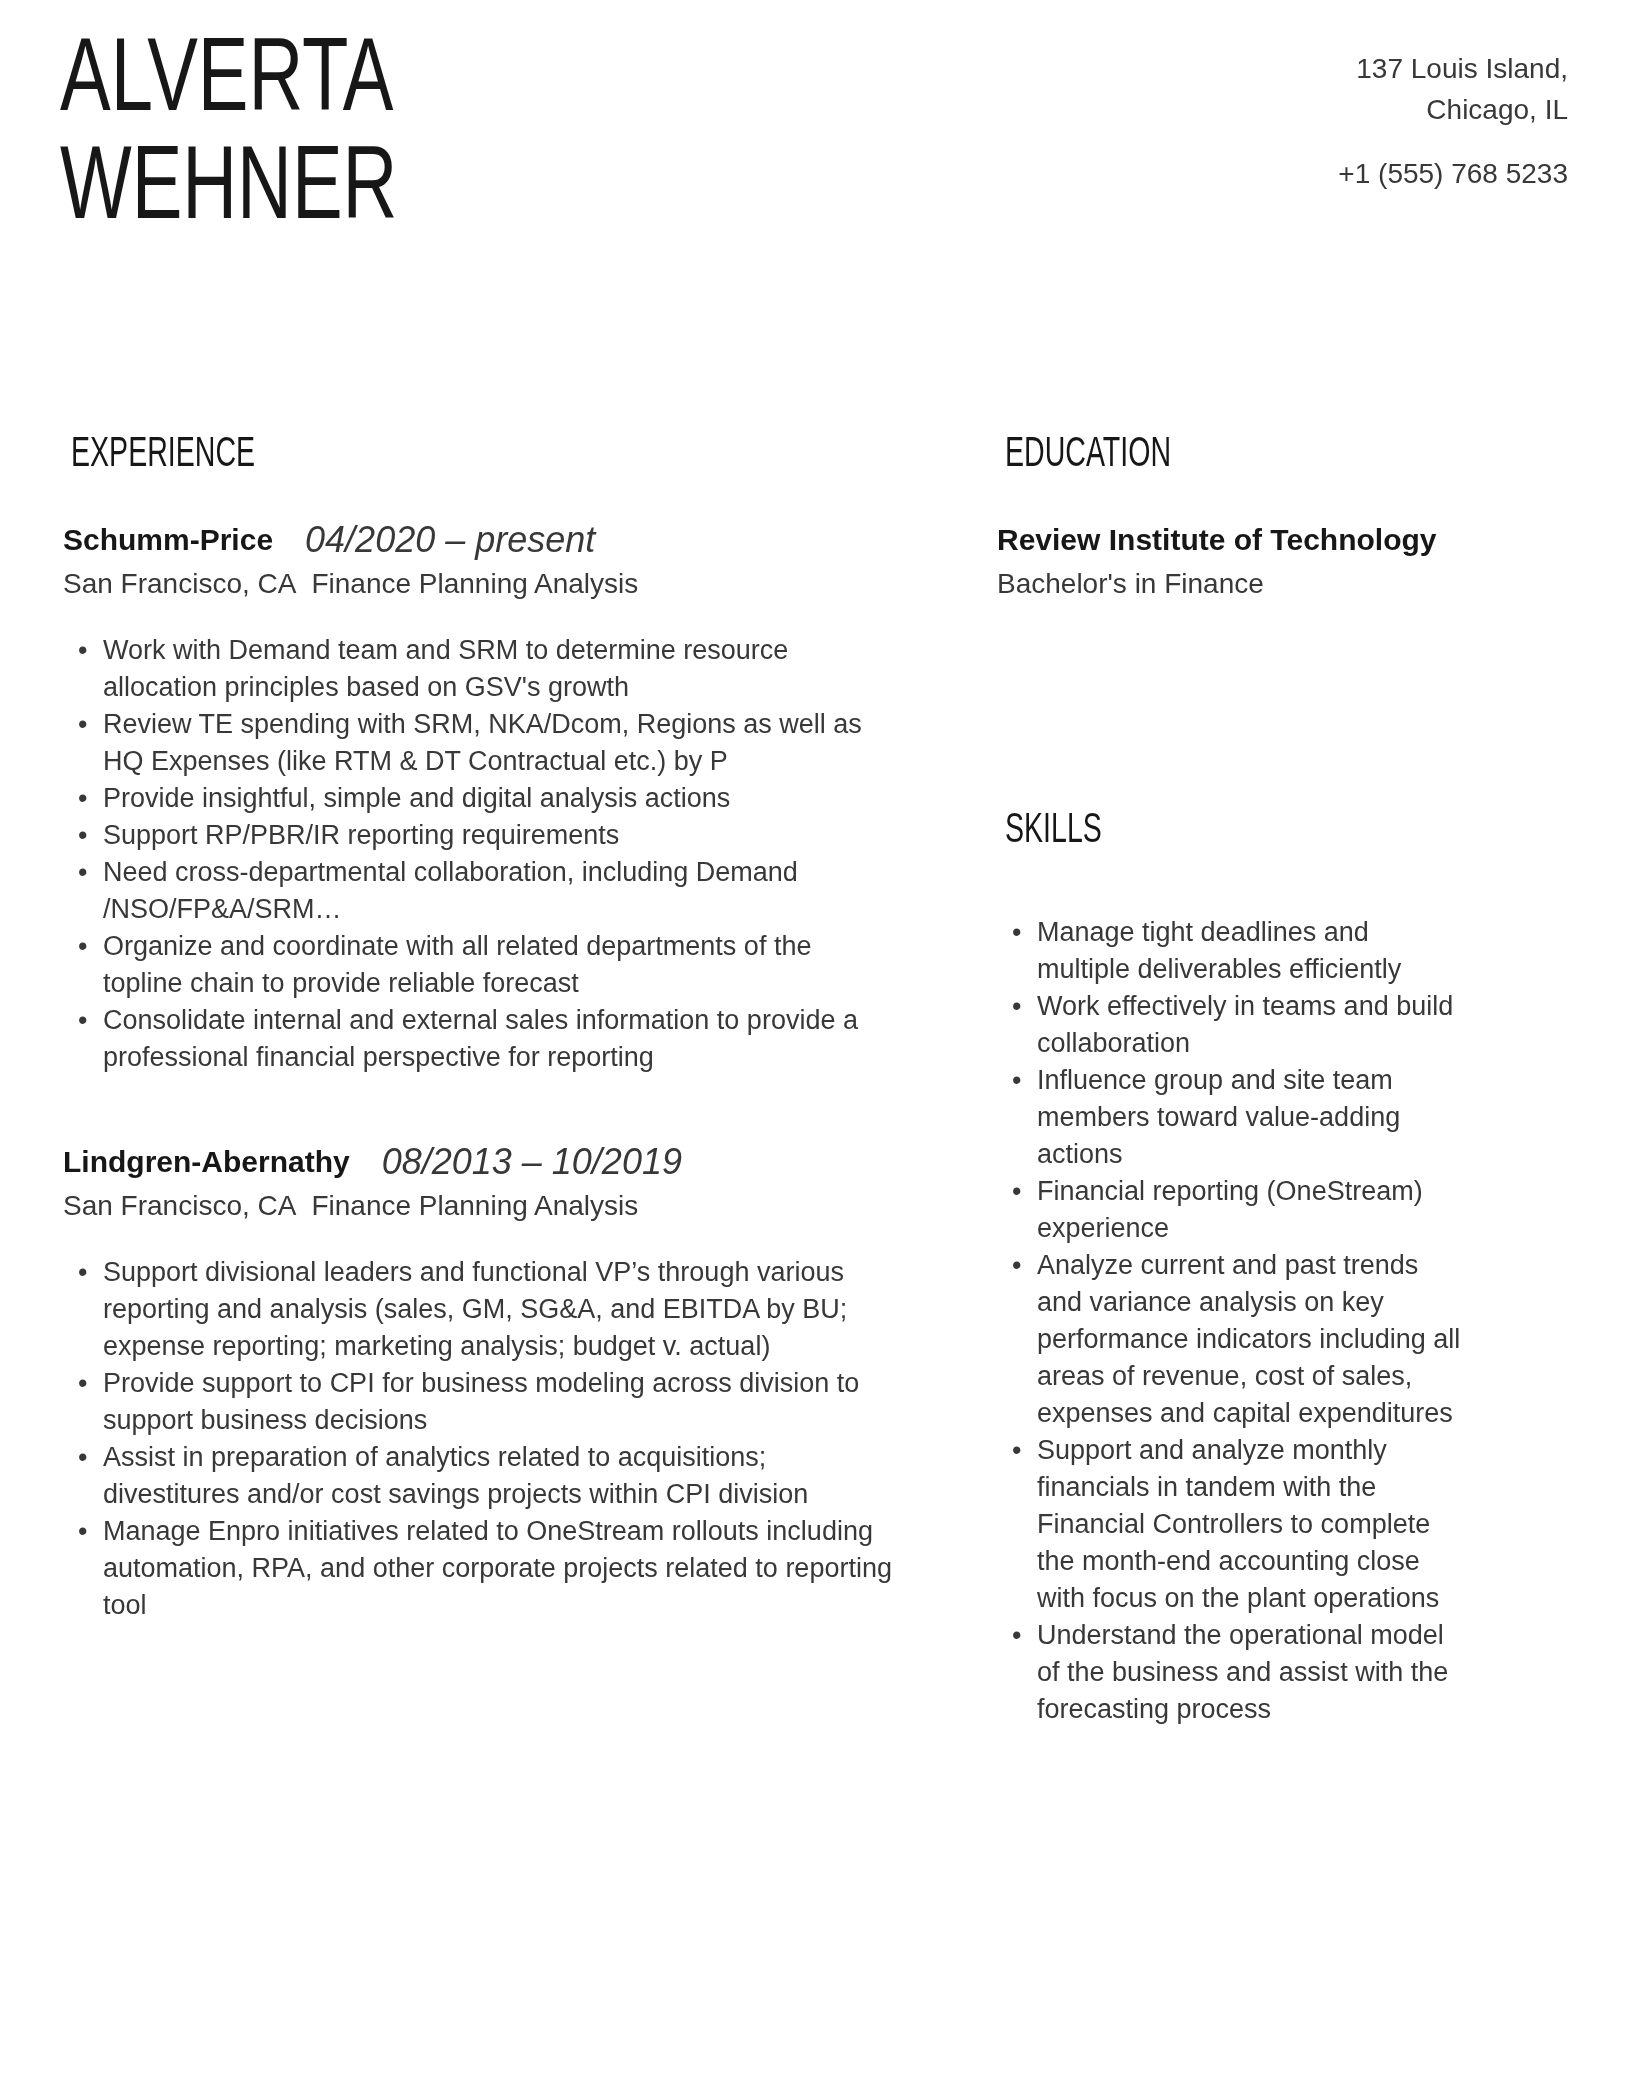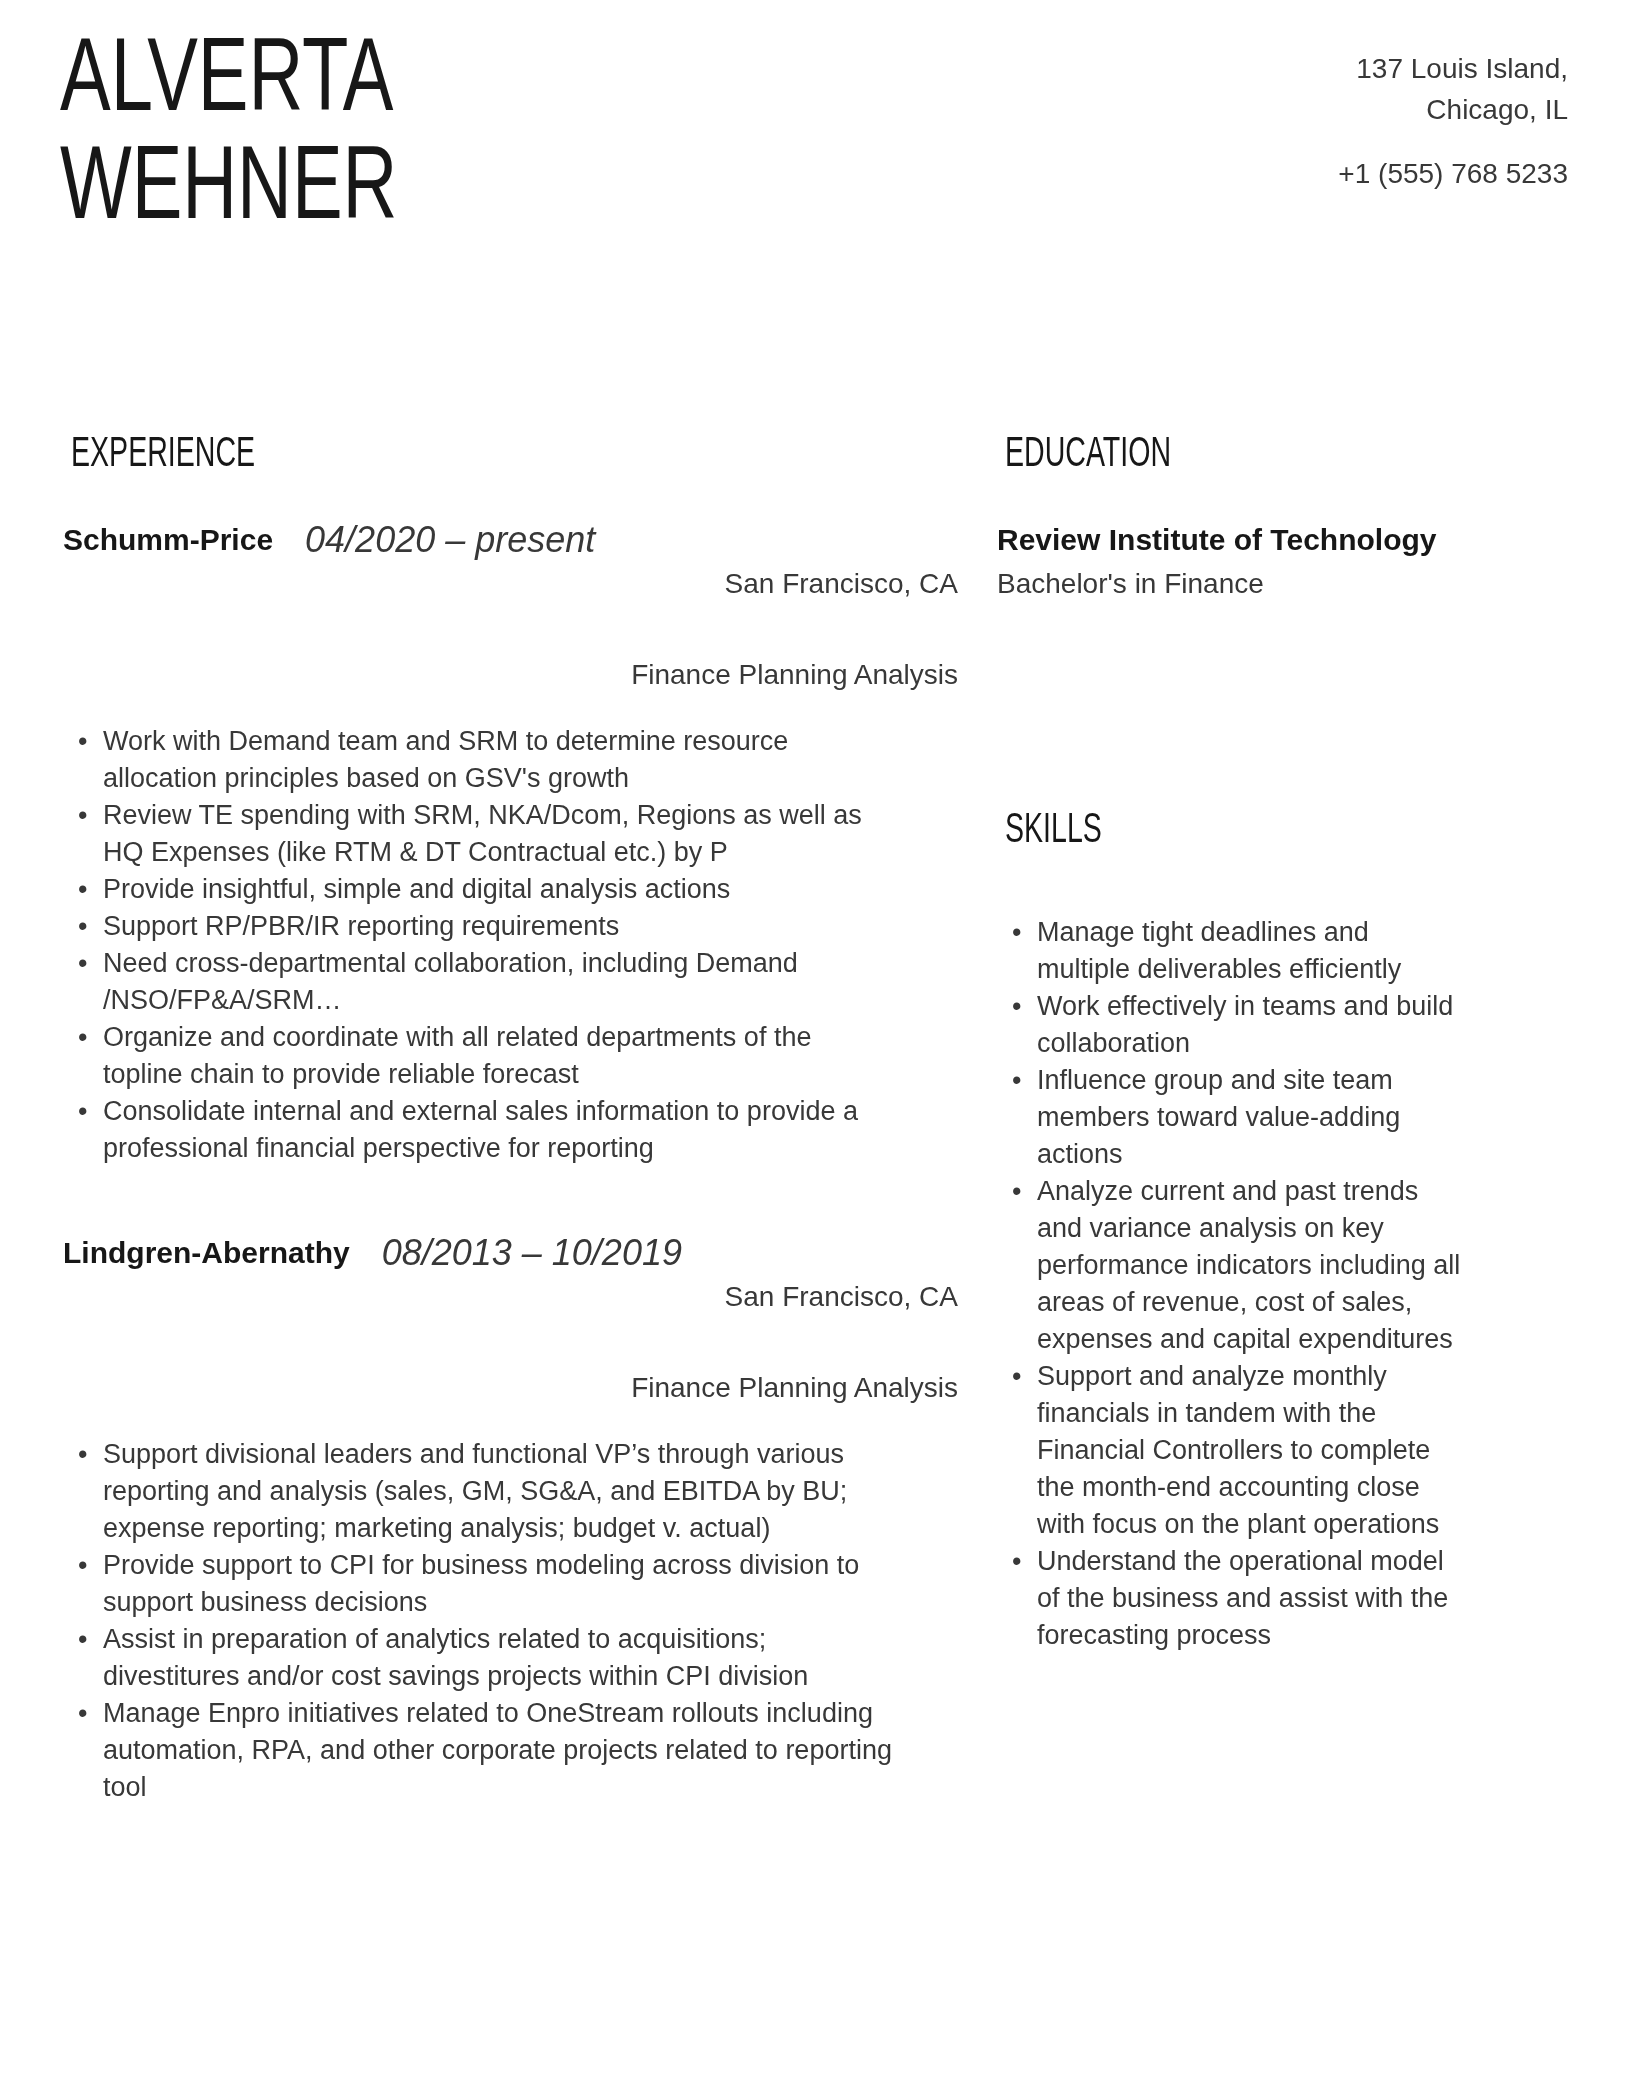--- a/index.html
+++ b/index.html
@@ -32,21 +32,21 @@
   .col-right { left: 997px; width: 510px; }
 
   h2.section-title {
     font-size: 42px; line-height: 44px; margin: 0 0 44px 8px;
     font-weight: normal; color: #171717;
   }
 
   .job-head { display: flex; align-items: flex-start; gap: 32px; line-height: 44px; }
   .job-company { font-weight: bold; font-size: 30px; color: #171717; white-space: nowrap; }
   .job-dates { font-style: italic; font-size: 36px; color: #383838; white-space: nowrap; }
-  .job-sub { display: flex; align-items: flex-end; gap: 47px; font-size: 28px; line-height: 44px; flex-direction: column; }
+  .job-sub { display: flex; align-items: center; gap: 15px; font-size: 28px; line-height: 44px; }
   .job + .job { margin-top: 64px; }
 
   ul.bullets {
     list-style: none; margin: 26px 0 0 0; padding: 0;
     font-size: 27px; line-height: 37px; color: #383838;
   }
   .col-left ul.bullets { width: 832px; }
   .col-right ul.bullets { width: 472px; }
   ul.bullets li { position: relative; padding-left: 40px; }
   ul.bullets li::before { content: "\2022"; position: absolute; left: 15px; top: 0; }
@@ -118,18 +118,19 @@
     <div class="edu-school">Review Institute of Technology</div>
     <div class="edu-degree">Bachelor's in Finance</div>
   </div>
 
   <div class="skills-section">
     <h2 class="section-title"><span class="scale-h">SKILLS</span></h2>
     <ul class="bullets">
       <li>Manage tight deadlines and multiple deliverables efficiently</li>
       <li>Work effectively in teams and build collaboration</li>
       <li>Influence group and site team members toward value-adding actions</li>
+      <li>Financial reporting (OneStream) experience</li>
       <li>Analyze current and past trends and variance analysis on key performance indicators including all areas of revenue, cost of sales, expenses and capital expenditures</li>
       <li>Support and analyze monthly financials in tandem with the Financial Controllers to complete the month-end accounting close with focus on the plant operations</li>
       <li>Understand the operational model of the business and assist with the forecasting process</li>
     </ul>
   </div>
 </section>
 
 </body></html>

